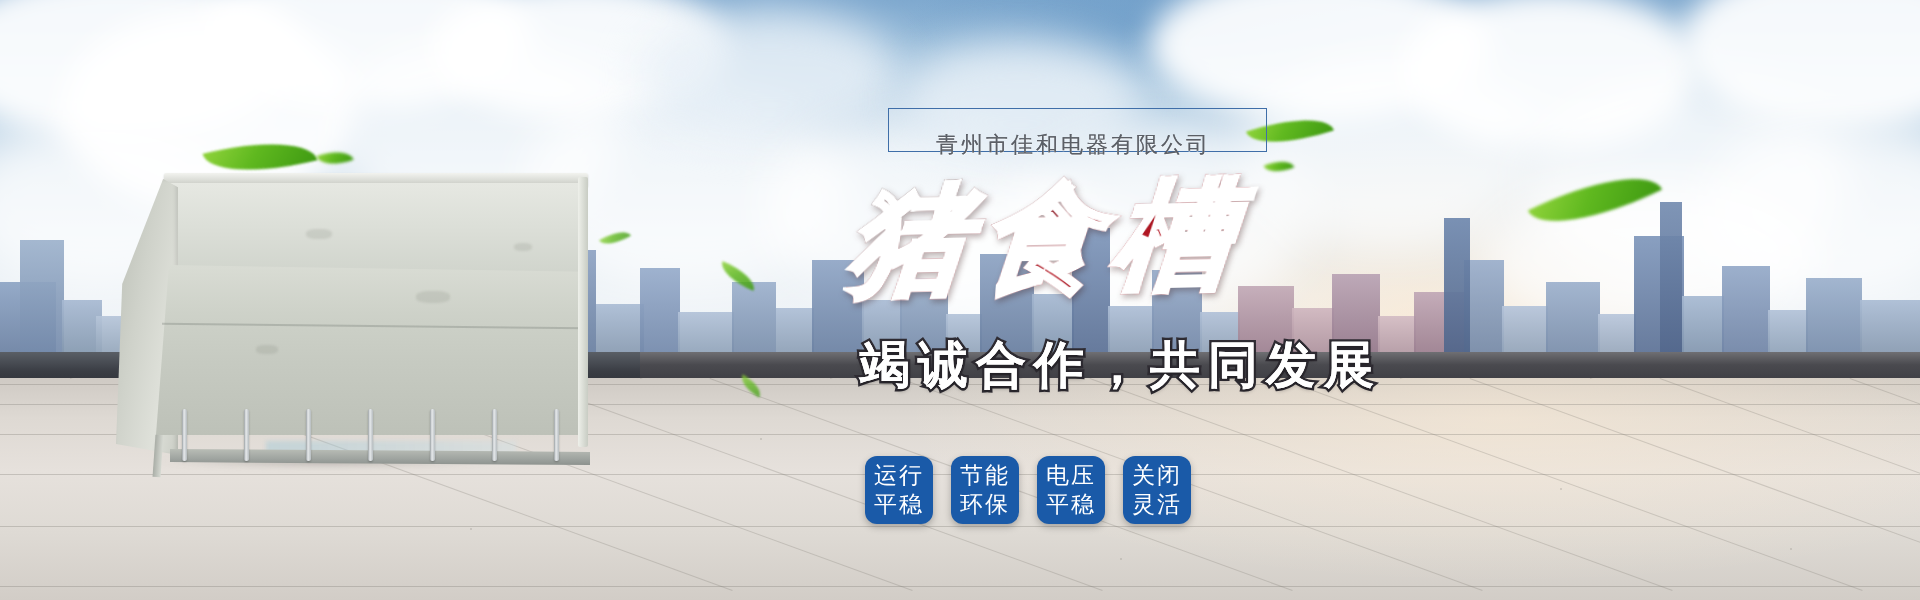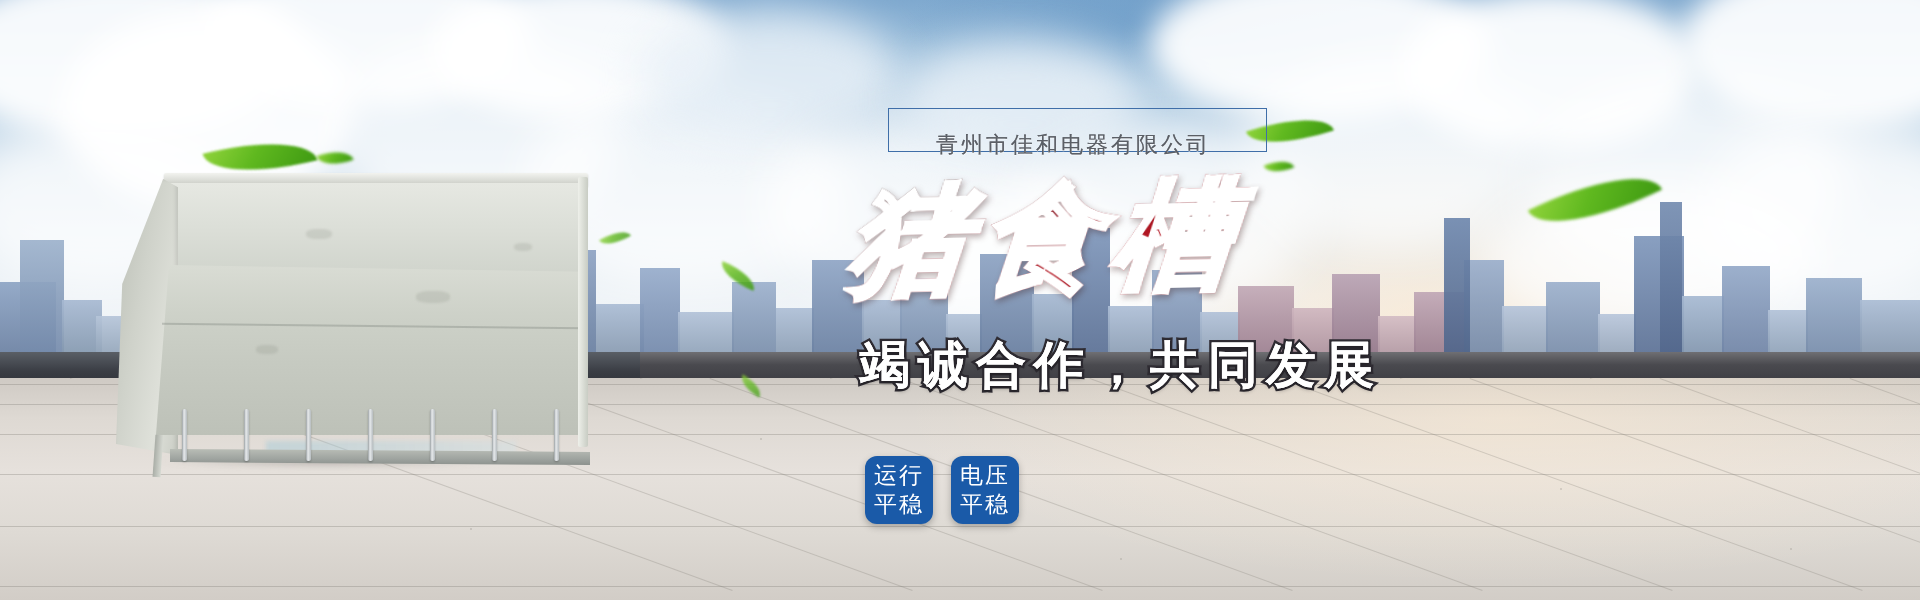--- a/index.html
+++ b/index.html
@@ -456,18 +456,26 @@
     <div class="subtitle">竭诚合作，共同发展</div>
     <div class="subtitle-fill">竭诚合作，共同发展</div>
   </div>
 
   <div class="badges">
     <div class="badge">
       <span>运行</span>
       <span>平稳</span>
     </div>
     <div class="badge">
+      <span>节能</span>
+      <span>环保</span>
+    </div>
+    <div class="badge">
       <span>电压</span>
       <span>平稳</span>
     </div>
+    <div class="badge">
+      <span>关闭</span>
+      <span>灵活</span>
+    </div>
   </div>
 
 </div>
 
 </body></html>

